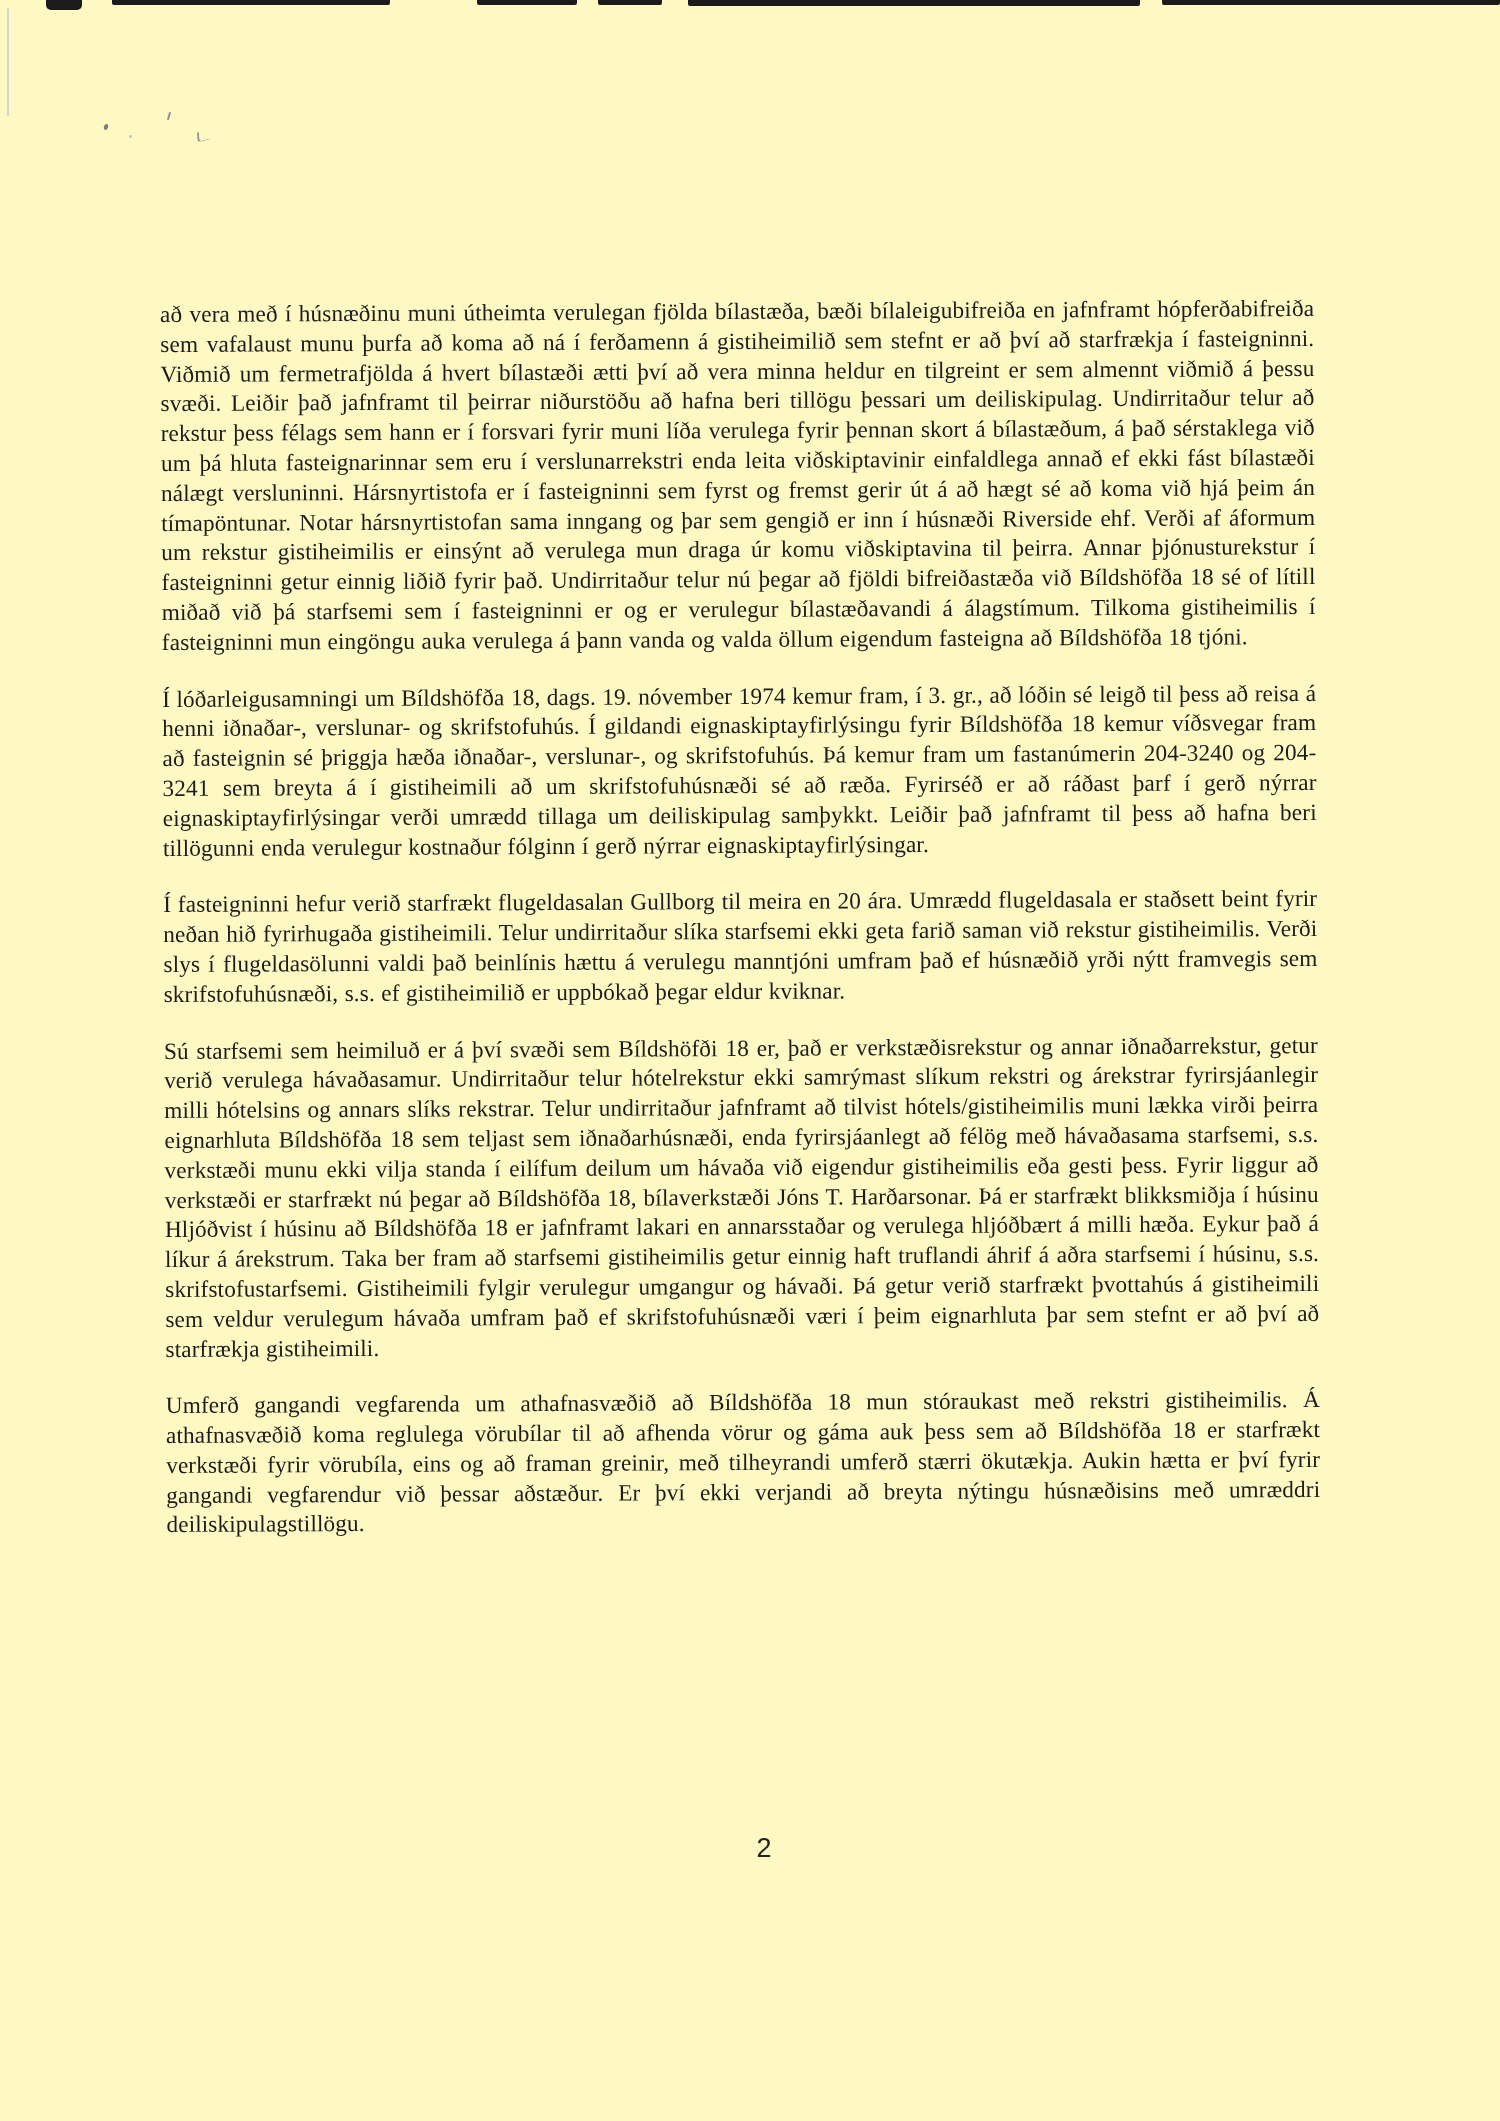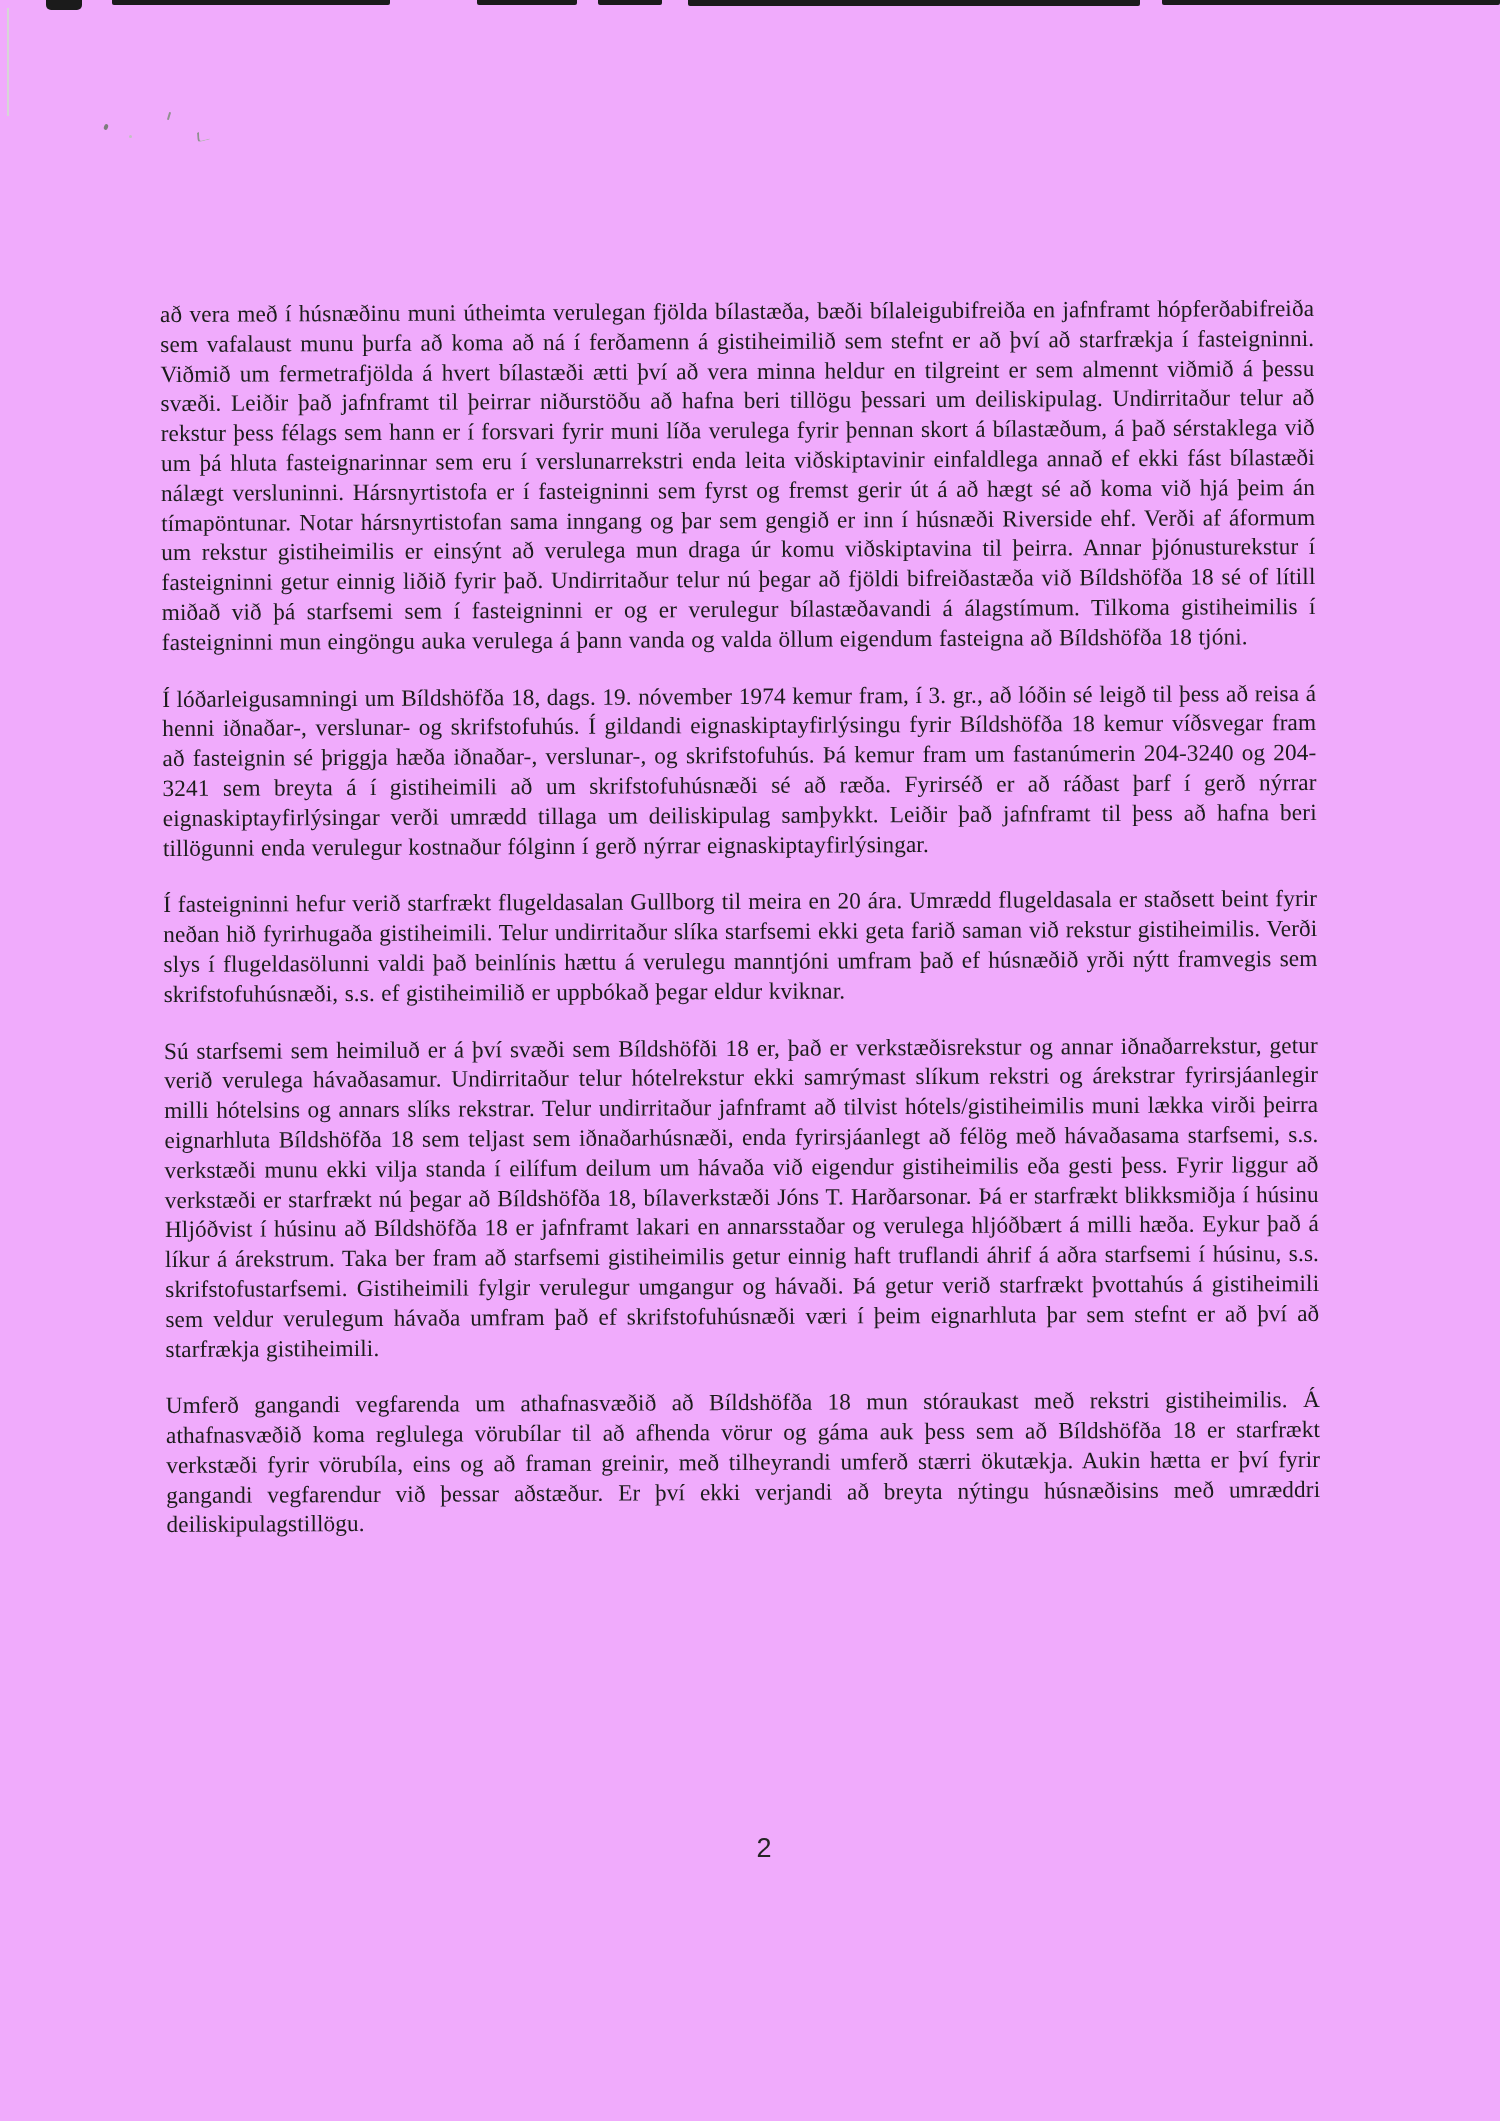--- a/index.html
+++ b/index.html
@@ -4,21 +4,21 @@
 <style>
   html, body {
     margin: 0;
     padding: 0;
     background: #ffffff;
   }
   .page {
     position: relative;
     width: 1500px;
     height: 2121px;
-    background: #f0abfc;
+    background: #fef9c3;
     overflow: hidden;
     font-family: "Liberation Serif", "DejaVu Serif", serif;
   }
   
   .scan-seg {
     position: absolute;
     top: 0;
     background: #1b1b1b;
     border-radius: 0 0 2px 2px;
   }

